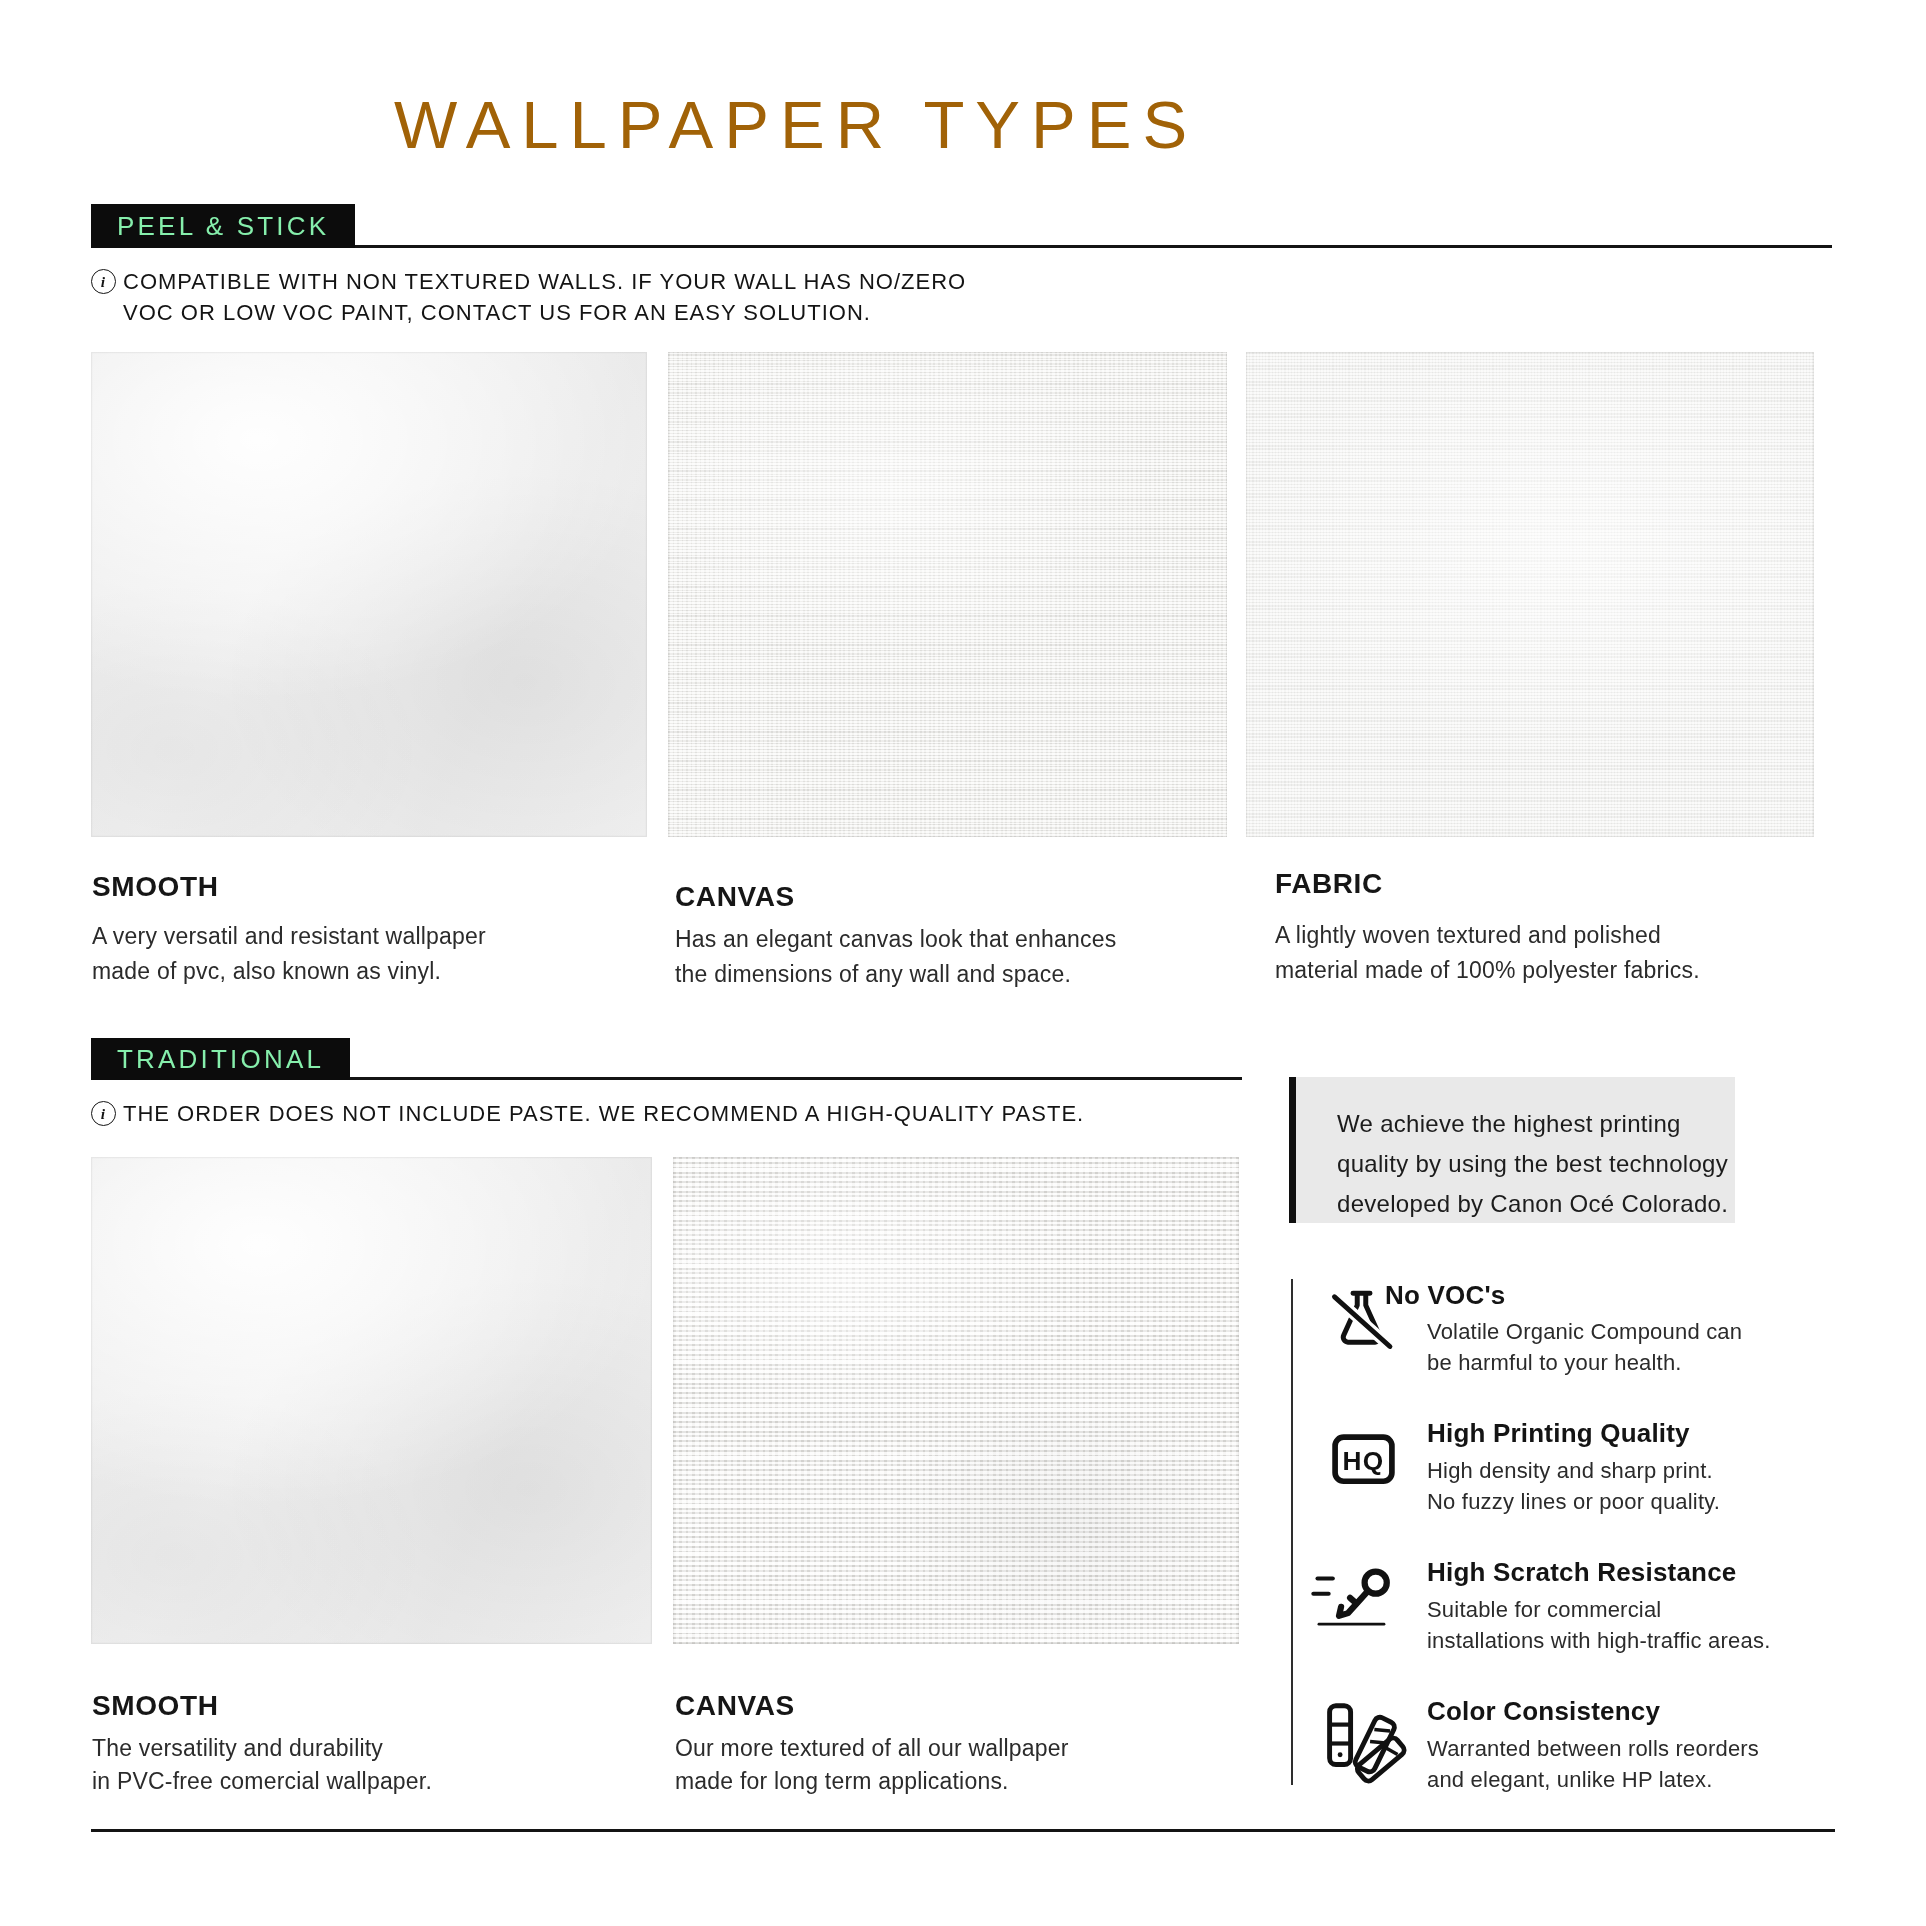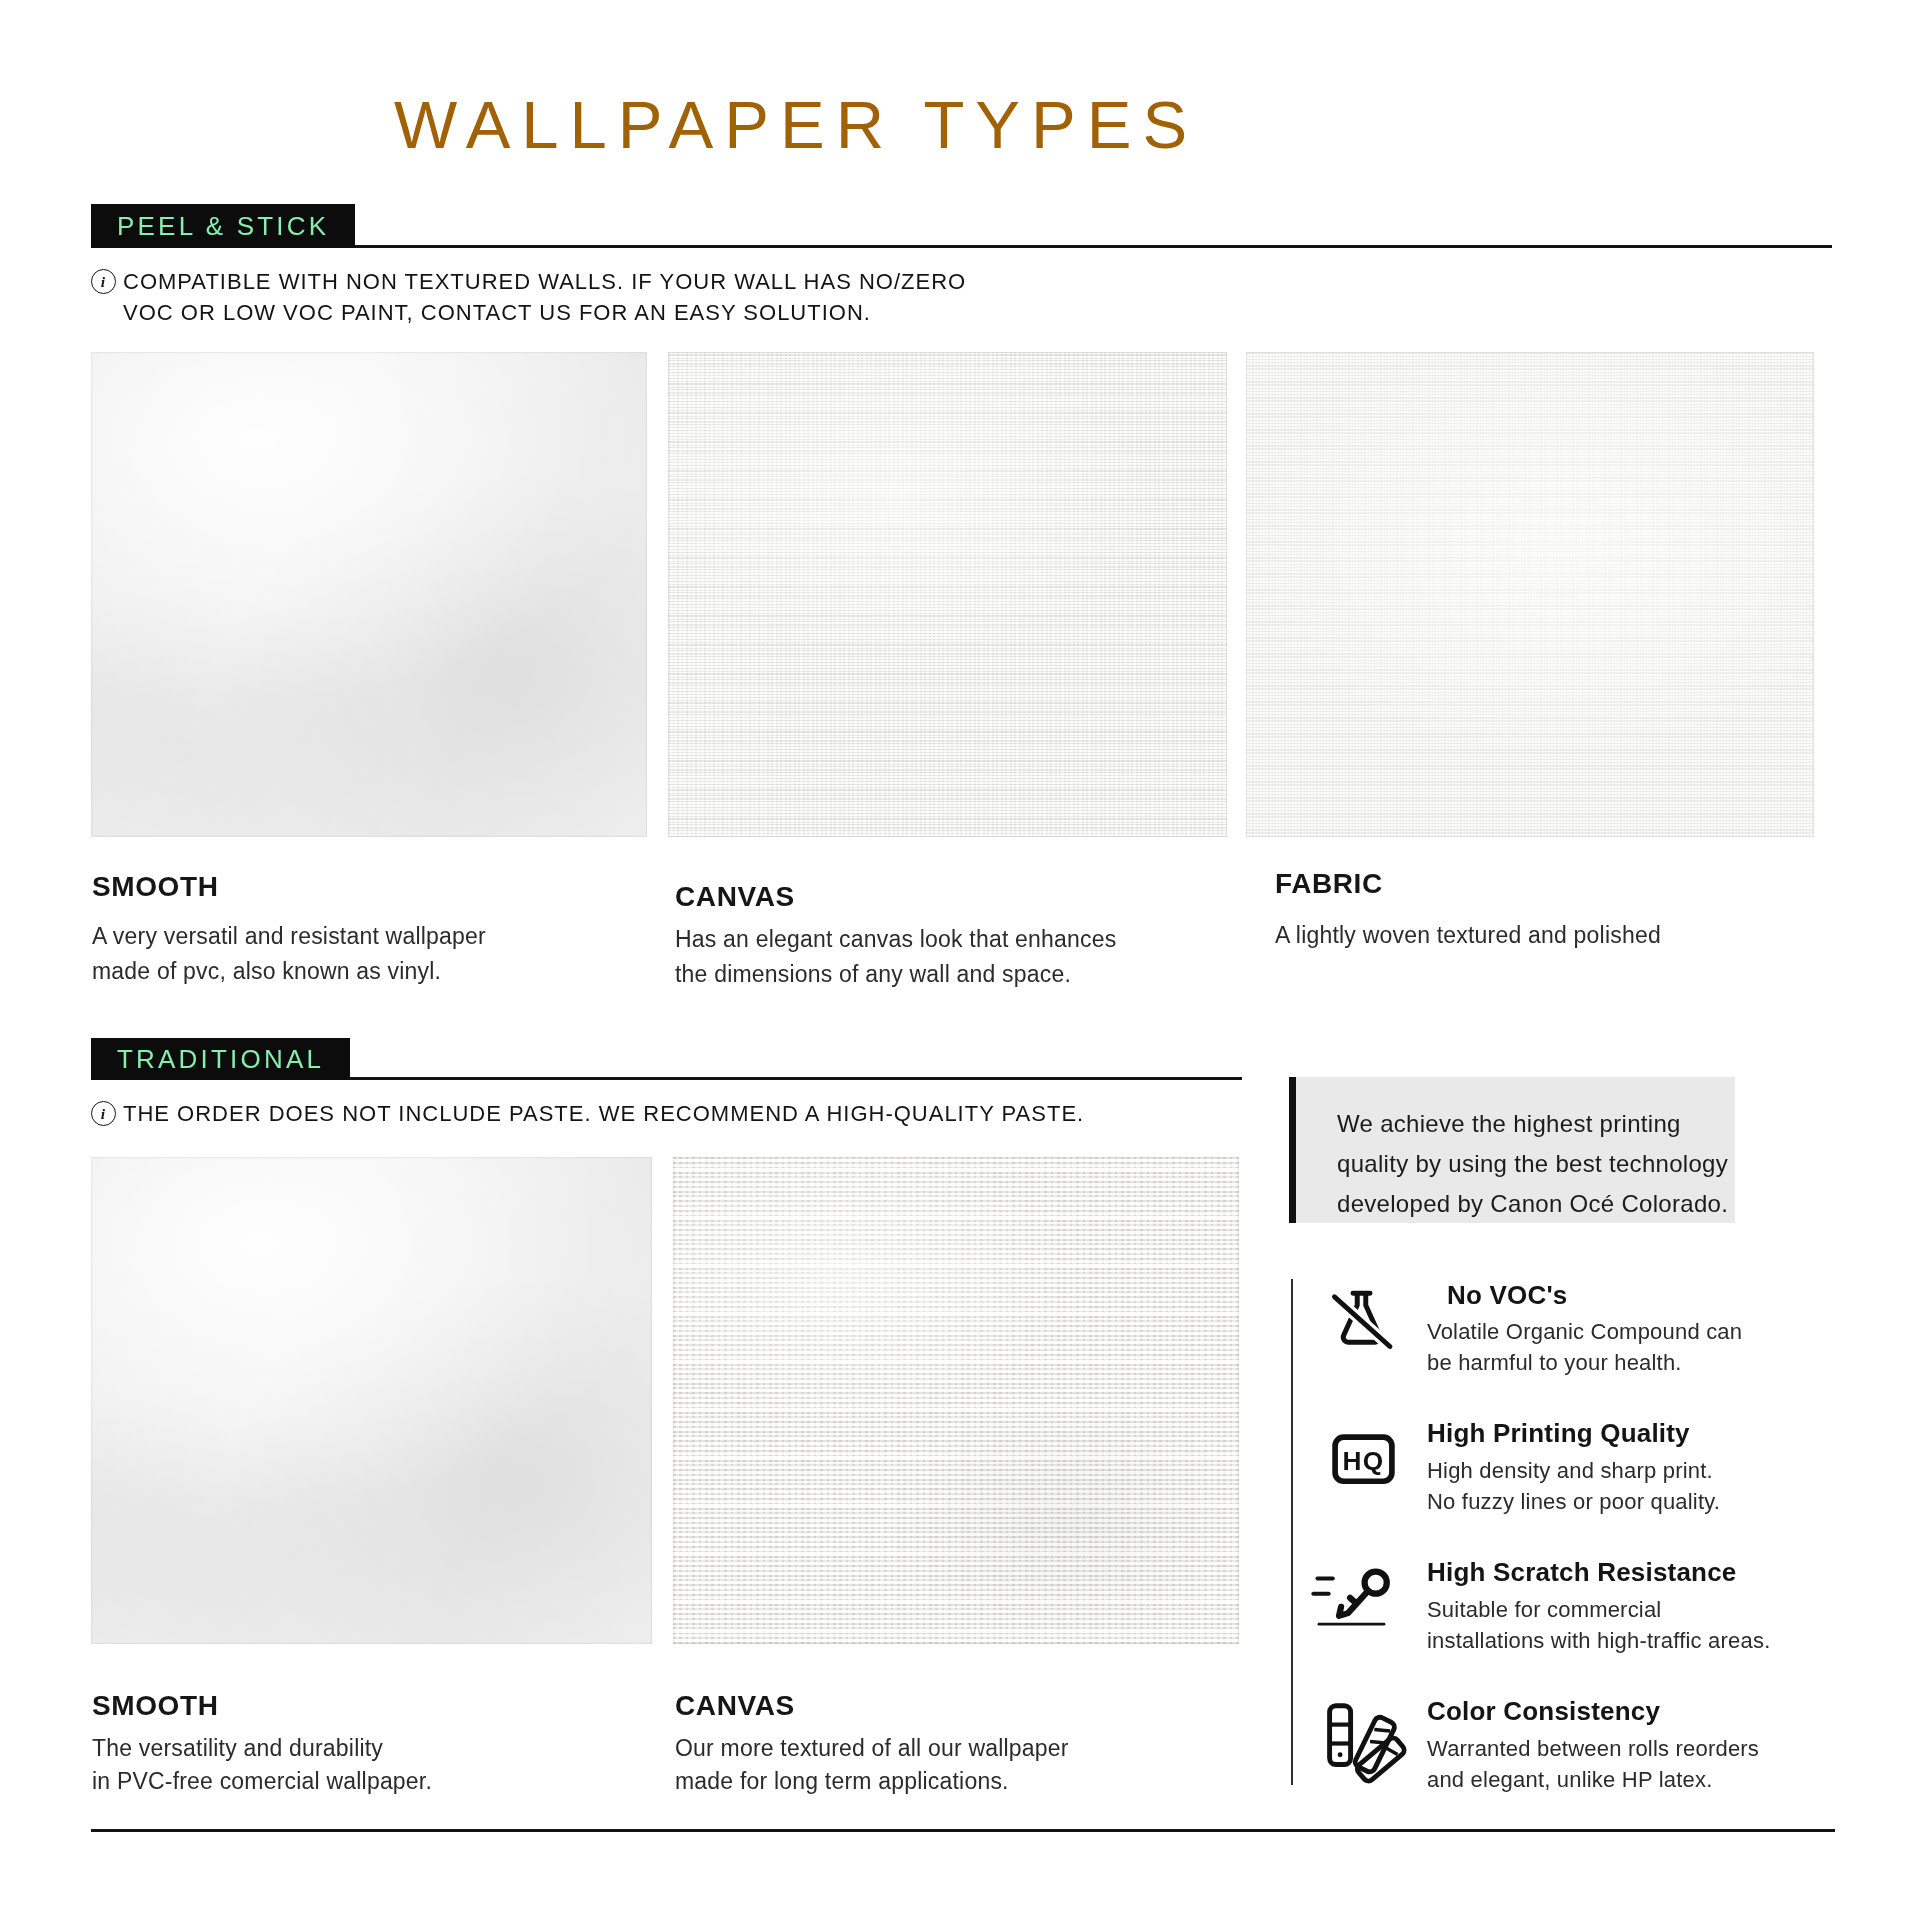--- a/index.html
+++ b/index.html
@@ -102,20 +102,21 @@
 
   <div class="cap-name" style="left:675px;top:881px;">CANVAS</div>
   <div class="cap-desc" style="left:675px;top:922px;width:578px;">
     <div>Has an elegant canvas look that enhances</div>
     <div>the dimensions of any wall and space.</div>
   </div>
 
   <div class="cap-name" style="left:1275px;top:868px;">FABRIC</div>
   <div class="cap-desc" style="left:1275px;top:918px;width:578px;">
     <div>A lightly woven textured and polished</div>
+    <div>material made of 100% polyester fabrics.</div>
   </div>
 
   <div class="badge" style="left:91px;top:1038px;height:42px;">
     <span>TRADITIONAL</span>
   </div>
   <div class="rule" style="left:91px;top:1077px;width:1151px;"></div>
 
   <div class="note" style="left:123px;top:1098px;">
     <span class="info-icon">i</span>
     <div>THE ORDER DOES NOT INCLUDE PASTE. WE RECOMMEND A HIGH-QUALITY PASTE.</div>
@@ -147,21 +148,21 @@
 
   <div class="vline" style="left:1291px;top:1279px;width:1.9px;height:506px;"></div>
 
   <div class="feature-icon" style="left:1326px;top:1284px;width:71px;height:71px;">
     <svg width="71" height="71" viewBox="0 0 100 100">
       <path d="M38 13 h24 M44 13 v17 L25 72 a7 7 0 0 0 6 10 h38 a7 7 0 0 0 6 -10 L56 30 v-17" fill="none" stroke="#111" stroke-width="7" stroke-linecap="round" stroke-linejoin="round"></path>
       <line x1="12" y1="18" x2="90" y2="88" stroke="#fff" stroke-width="16"></line>
       <line x1="12" y1="18" x2="90" y2="88" stroke="#111" stroke-width="7" stroke-linecap="round"></line>
     </svg>
   </div>
-  <div class="feature-title" style="left:1447px;top:1280px;">No VOC's</div>
+  <div class="feature-title" style="left:1385px;top:1280px;">No VOC's</div>
   <div class="feature-desc" style="left:1427px;top:1316px;width:437px;">
     <div>Volatile Organic Compound can</div>
     <div>be harmful to your health.</div>
   </div>
 
   <div class="feature-icon" style="left:1328px;top:1423px;width:71px;height:71px;">
     <svg width="71" height="71" viewBox="0 0 100 100">
       <rect x="10" y="20" width="80" height="62" rx="12" fill="none" stroke="#111" stroke-width="8"></rect>
       <text x="50" y="66" text-anchor="middle" font-size="37" font-weight="bold" font-family="'Liberation Sans',sans-serif" fill="#111" letter-spacing="2">HQ</text>
     </svg>

